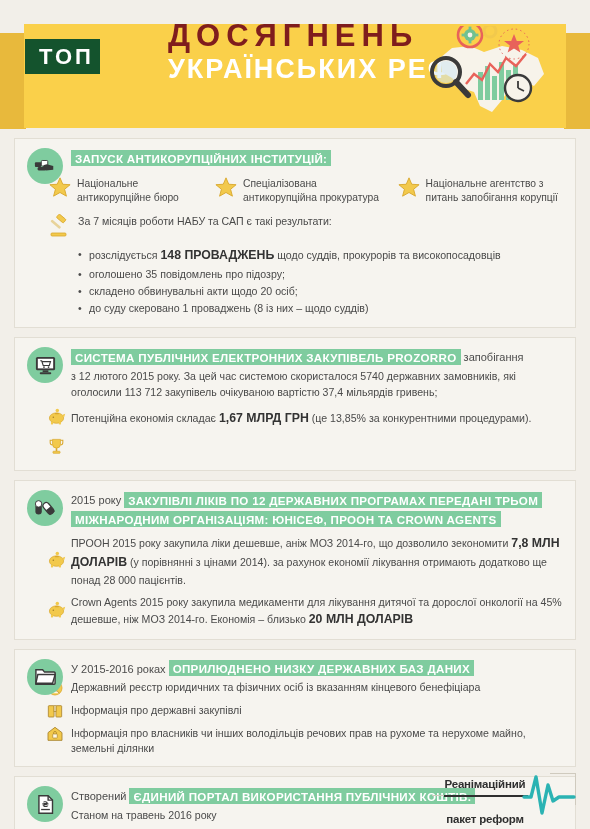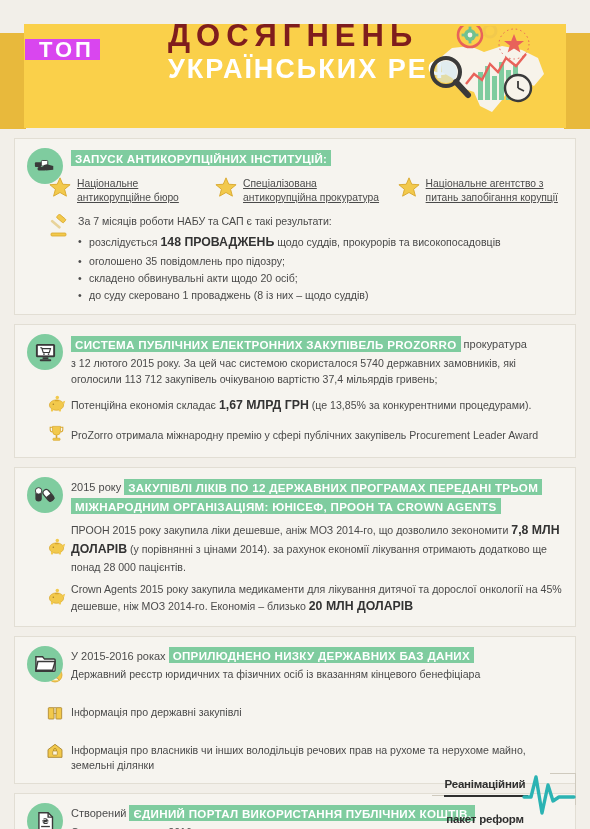--- a/index.html
+++ b/index.html
@@ -18,22 +18,22 @@
     background: #e8b93c;
   }
   .ribbon-tail.left { left: 0; }
   .ribbon-tail.right { right: 0; }
   .ribbon-main {
     position: absolute; left: 24px; right: 24px; top: 24px; height: 104px;
     background: #fad04a;
   }
   .top-badge {
     position: absolute; left: 25px; top: 39px;
-    width: 75px; height: 21px;
-    background: #d946ef;
+    width: 75px; height: 35px;
+    background: #14532d;
     display: flex; align-items: center; justify-content: center; padding-left: 8px;
   }
   .top-badge span {
     color: #ffffff; font-size: 22px; font-weight: bold;
     letter-spacing: 3px; line-height: 1;
   }
   .big-number {
     position: absolute; left: 78px; top: 8px;
     font-size: 82px; font-weight: bold; color: #3a3a3a;
     line-height: 1; letter-spacing: -2px;
@@ -80,41 +80,41 @@
   }
   .txt { color: #4a4a4a; font-size: 10.6px; line-height: 1.52; }
   .b { font-weight: bold; font-size: 12.3px; color: #333; }
 
   
   .stars-row { display: flex; padding-left: 22px; margin-top: 9px; gap: 8px; }
   .star-item { display: flex; align-items: flex-start; gap: 6px; }
   .star-item:nth-child(1) { width: 172px; }
   .star-item:nth-child(2) { width: 190px; }
   .star-item:nth-child(3) { width: 180px; }
-  .star-item .lbl { font-size: 10.3px; color: #4a4a4a; line-height: 1.35; padding-top: 1px; text-decoration: underline; }
+  .star-item .lbl { font-size: 10.3px; color: #4a4a4a; line-height: 1.35; padding-top: 1px; }
 
   
   .gavel-block { display: flex; gap: 7px; margin-top: 9px; padding-left: 20px; }
   .gavel-block .content { padding-top: 1px; }
-  .lead { font-size: 10.6px; color: #4a4a4a; margin-bottom: 6px; }
+  .lead { font-size: 10.6px; color: #4a4a4a; margin-bottom: 19px; }
   ul.bullets { list-style: none; }
   ul.bullets li {
     font-size: 10.6px; color: #4a4a4a; line-height: 1.62;
     padding-left: 11px; position: relative;
   }
   ul.bullets li:before {
     content: "•"; position: absolute; left: 0; color: #4a4a4a;
   }
 
   
   .icon-row { display: flex; gap: 4px; align-items: center; margin-top: 6px; padding-left: 20px; }
   .icon-row .ic { flex: 0 0 20px; padding-top: 1px; }
   .icon-row .tx { flex: 1; }
 
-  .list-row { display: flex; gap: 7px; align-items: flex-start; margin-top: 18px; padding-left: 20px; }
+  .list-row { display: flex; gap: 7px; align-items: flex-start; margin-top: 3px; padding-left: 20px; }
   .list-row .ic { flex: 0 0 17px; }
   .list-row .tx { flex: 1; font-size: 10.6px; color: #4a4a4a; line-height: 1.45; }
 
   
   .footer-logo {
     position: absolute; right: 14px; bottom: 6px;
     width: 132px; height: 52px;
   }
   .logo-text {
     position: absolute; left: 0; top: 6px; width: 82px;
@@ -245,21 +245,21 @@
         <rect x="2" y="3" width="20" height="14" rx="1.6" fill="#3a3a3a"></rect>
         <rect x="4" y="5" width="16" height="10" fill="#ffffff"></rect>
         <path d="M6.5 7 H8 L9.6 12 H16 L17.2 8 H8.6" fill="none" stroke="#3a3a3a" stroke-width="1.2"></path>
         <circle cx="10.4" cy="13.6" r="0.9" fill="#3a3a3a"></circle>
           <circle cx="15.2" cy="13.6" r="0.9" fill="#3a3a3a"></circle>
         <rect x="9" y="17" width="6" height="2" fill="#3a3a3a"></rect>
           <rect x="6" y="19" width="12" height="2" rx="1" fill="#3a3a3a"></rect>
       </svg>
     </div>
     <div class="body">
-      <span class="hl">СИСТЕМА ПУБЛІЧНИХ ЕЛЕКТРОННИХ ЗАКУПІВЕЛЬ PROZORRO</span><span class="post"> прокуратура</span>
+      <span class="hl">СИСТЕМА ПУБЛІЧНИХ ЕЛЕКТРОННИХ ЗАКУПІВЕЛЬ PROZORRO</span><span class="post"> запобігання</span>
       <div class="txt" style="margin-top:2px">з 12 лютого 2015 року. За цей час системою скористалося 5740 державних замовників, які оголосили 113 712 закупівель очікуваною вартістю 37,4 мільярдів гривень;</div>
     </div>
 
     <div class="icon-row">
       <div class="ic">
         <svg width="19" height="19" viewBox="0 0 24 24">
           <circle cx="13" cy="4.5" r="2.2" fill="#f2c94c"></circle>
           <ellipse cx="12" cy="14" rx="9" ry="6.6" fill="#f2c94c" stroke="#d9a72c" stroke-width="0.9"></ellipse>
           <path d="M19 10 L23 8.5 L21.6 13 Z" fill="#f2c94c"></path>
           <circle cx="8" cy="13" r="1" fill="#a8822a"></circle>
@@ -274,21 +274,20 @@
     <div class="icon-row">
       <div class="ic">
         <svg width="19" height="19" viewBox="0 0 24 24">
           <path d="M7 3 H17 V9 a5 5 0 0 1 -10 0 Z" fill="#f2c94c" stroke="#d9a72c" stroke-width="0.9"></path>
           <path d="M7 4 H4 v3 a3 3 0 0 0 3 3" fill="none" stroke="#d9a72c" stroke-width="1.3"></path>
           <path d="M17 4 h3 v3 a3 3 0 0 1 -3 3" fill="none" stroke="#d9a72c" stroke-width="1.3"></path>
           <rect x="11" y="14" width="2" height="4" fill="#d9a72c"></rect>
           <rect x="7.5" y="18" width="9" height="2.6" rx="0.8" fill="#f2c94c" stroke="#d9a72c" stroke-width="0.9"></rect>
         </svg>
       </div>
-      <div class="tx txt">ProZorro отримала міжнародну премію у сфері публічних закупівель Procurement Leader Award</div>
     </div>
   </div>
 
   <div class="card">
     <div class="circ-icon">
       <svg width="22" height="22" viewBox="0 0 24 24">
         <rect x="1.5" y="4" width="7" height="15" rx="3.5" fill="#3a3a3a"></rect>
         <rect x="1.5" y="4" width="7" height="7" rx="3.5" fill="#ffffff" stroke="#3a3a3a" stroke-width="1"></rect>
         <g transform="rotate(-40 16 12)">
           <rect x="12" y="5" width="7" height="14" rx="3.5" fill="#ffffff" stroke="#3a3a3a" stroke-width="1.4"></rect>

